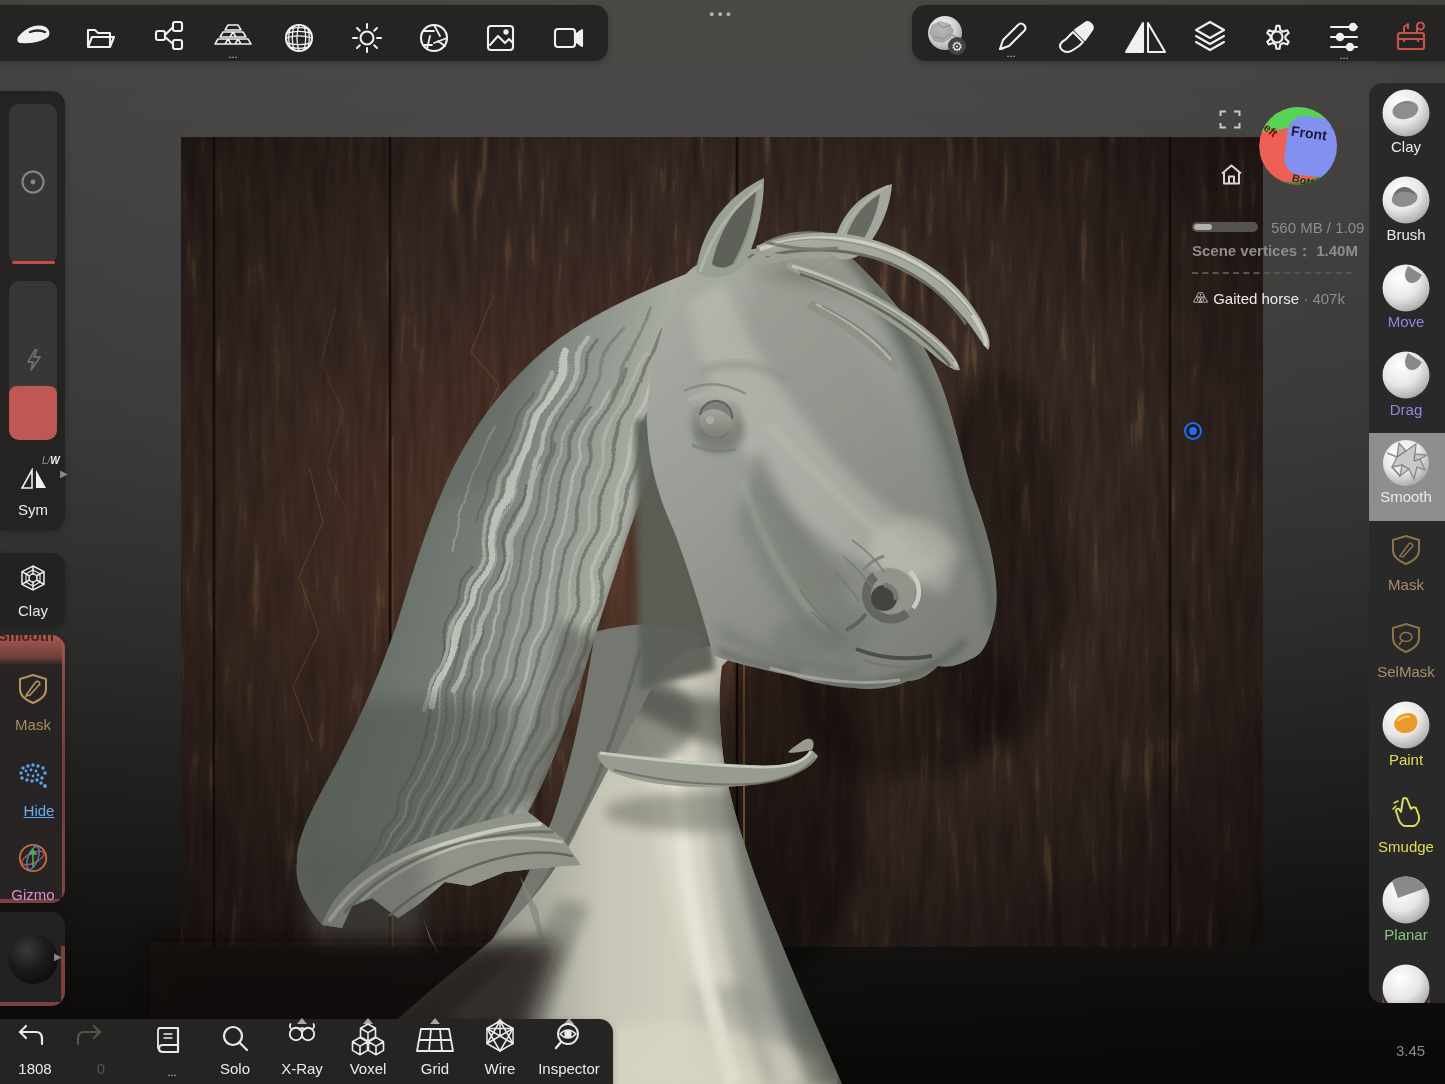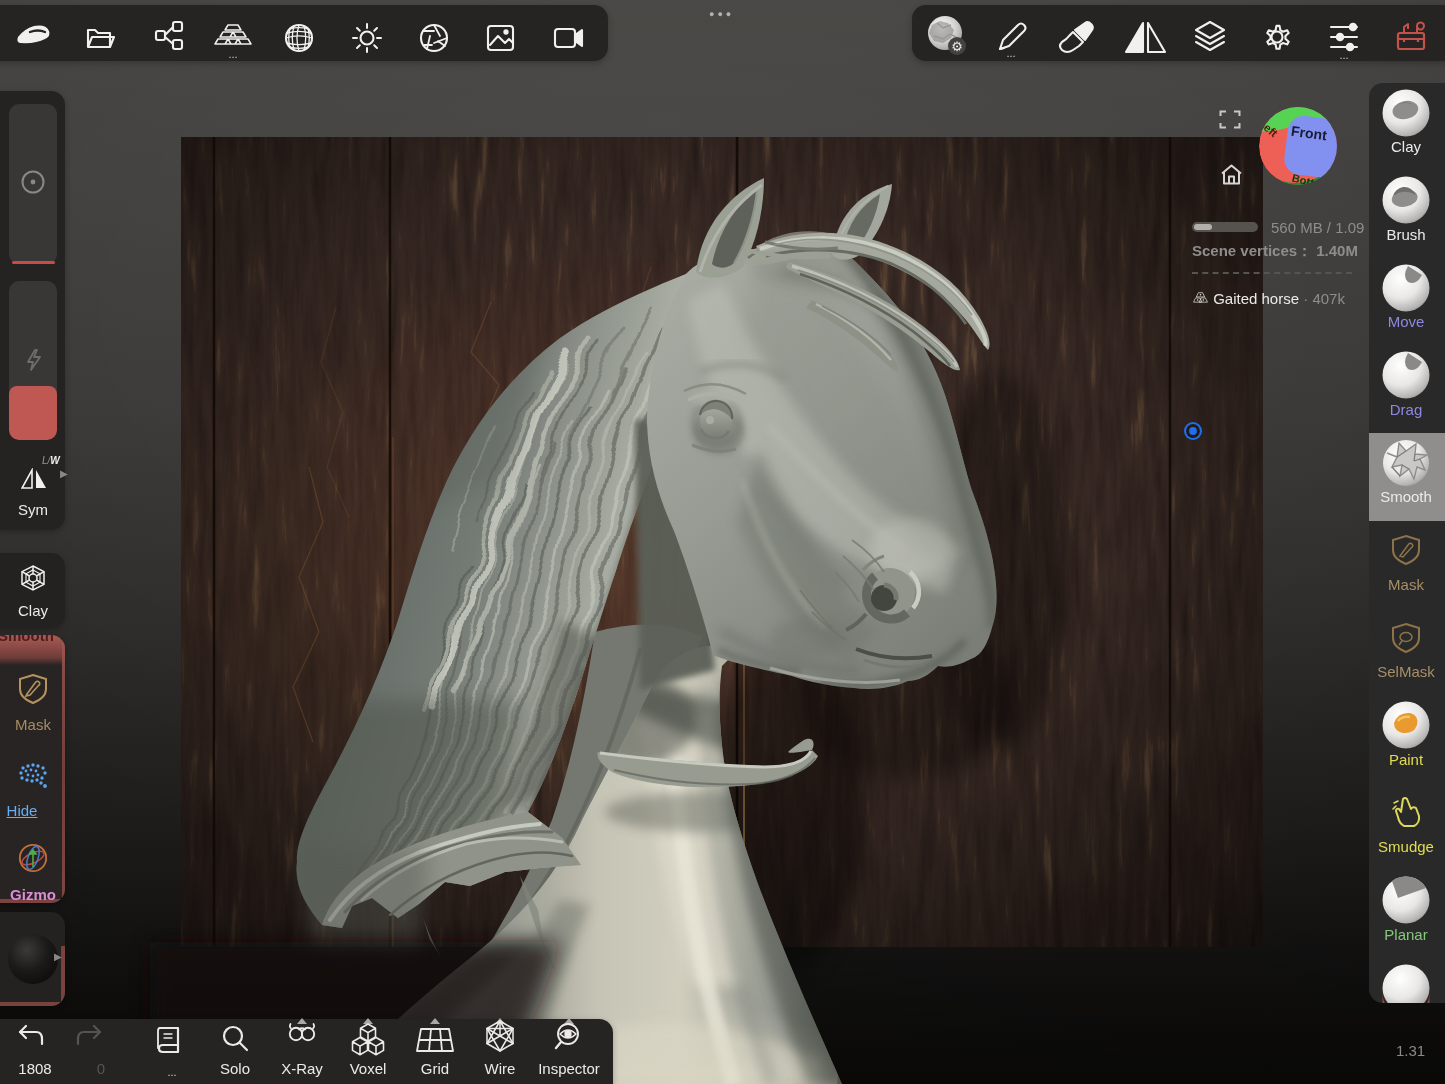--- a/index.html
+++ b/index.html
@@ -490,28 +490,28 @@
       <circle cx="9" cy="13" r="1.4"></circle>
         <circle cx="14" cy="12" r="1.4"></circle>
         <circle cx="19" cy="13" r="1.4"></circle>
       <circle cx="11" cy="17" r="1.4"></circle>
         <circle cx="16" cy="18" r="1.4"></circle>
         <circle cx="21" cy="17" r="1.4"></circle>
       <circle cx="24" cy="25" r="1.7"></circle>
         <circle cx="28" cy="28" r="1.9"></circle>
     </g>
   </svg>
-  <div class="lab" style="left:22px;top:802px;color:#64aef2;text-decoration:underline;">Hide</div>
+  <div class="lab" style="left:39px;top:802px;color:#64aef2;text-decoration:underline;">Hide</div>
   <svg style="position:absolute;left:18px;top:843px" width="30" height="30" viewBox="0 0 30 30">
     <circle cx="15" cy="15" r="13.2" fill="none" stroke="#c4703a" stroke-width="1.8"></circle>
     <ellipse cx="15" cy="15" rx="12" ry="5" fill="none" stroke="#b84a42" stroke-width="1.5" transform="rotate(-25 15 15)"></ellipse>
     <ellipse cx="15" cy="15" rx="5" ry="12" fill="none" stroke="#4a7ac8" stroke-width="1.5" transform="rotate(20 15 15)"></ellipse>
     <path d="M15 24 V7 M15 7 L12 11 L18 11 Z" stroke="#4fae4a" stroke-width="1.6" fill="#4fae4a"></path>
   </svg>
-  <div class="lab" style="left:33px;top:886px;color:#df8cd5;font-weight:bold;">Gizmo</div>
+  <div class="lab" style="left:33px;top:886px;color:#df8cd5;">Gizmo</div>
 
   <div class="panel" style="left:-14px;top:912px;width:79px;height:94px;background:#242220;overflow:hidden;">
     <div style="position:absolute;right:0;bottom:0;width:4px;height:60px;background:#8f4b47;opacity:0.8;"></div>
     <div style="position:absolute;bottom:0;left:10px;width:69px;height:4px;background:#8f4b47;opacity:0.8;"></div>
   </div>
   <div style="position:absolute;left:8px;top:934px;width:50px;height:50px;border-radius:50%;background:radial-gradient(circle at 38% 32%, #3c3a38 0%, #1b1a18 45%, #070605 100%);"></div>
   <div style="position:absolute;left:54px;top:951px;color:#8a8886;font-size:10px;">▶</div>
 
   <div id="rightbar" style="position:absolute;left:1369px;top:83px;width:90px;height:920px;background:#2a2929;border-radius:14px 0 0 14px;"></div>
   <div id="rbsel" style="position:absolute;left:1369px;top:433px;width:76px;height:88px;background:#8f8e8c;"></div>
@@ -658,14 +658,14 @@
       <text x="172" y="64" fill="#cfcecd" font-size="11">...</text>
       <text x="235" y="62">Solo</text>
       <text x="302" y="62">X-Ray</text>
       <text x="368" y="62">Voxel</text>
       <text x="435" y="62">Grid</text>
       <text x="500" y="62">Wire</text>
       <text x="569" y="62">Inspector</text>
     </g>
   </svg>
 
-  <div id="ver" style="position:absolute;left:1396px;top:1042px;color:#8b8a87;font-size:15px;">1.31</div>
+  <div id="ver" style="position:absolute;left:1396px;top:1042px;color:#8b8a87;font-size:15px;">3.45</div>
 </div>
 
 </body></html>

